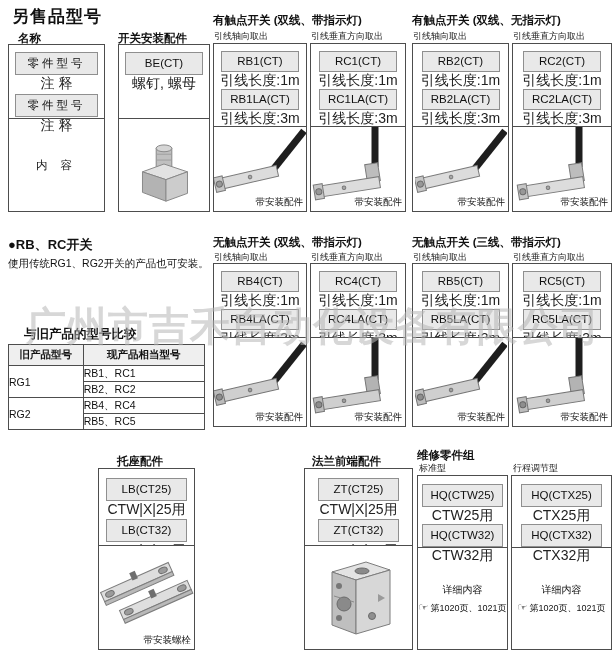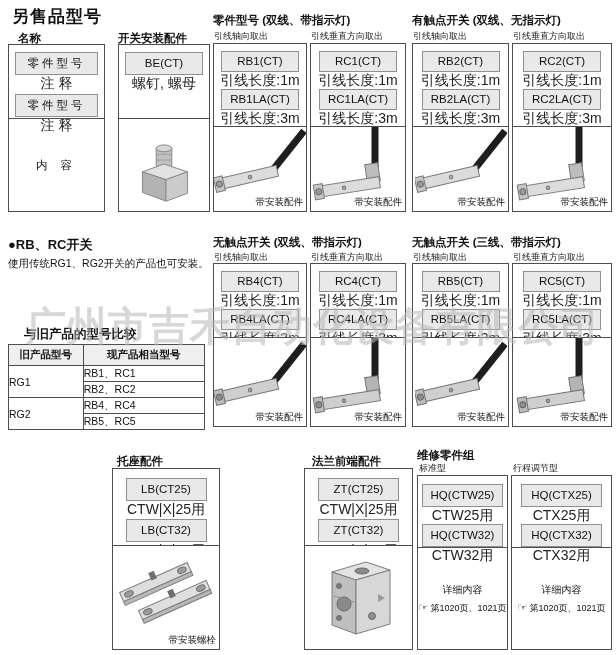--- a/index.html
+++ b/index.html
@@ -63,21 +63,21 @@
         <line x1="38" y1="36" x2="54" y2="36" stroke="#9d9d9d"></line>
         <line x1="38" y1="42" x2="54" y2="42" stroke="#9d9d9d"></line>
         <ellipse cx="46" cy="30" rx="8" ry="3.5" fill="#d6d6d6" stroke="#878787"></ellipse>
         <polygon points="24,54 46,46 70,54 48,62" fill="#e2e2e2" stroke="#878787"></polygon>
         <polygon points="24,54 48,62 48,84 24,75" fill="#b3b3b3" stroke="#878787"></polygon>
         <polygon points="48,62 70,54 70,76 48,84" fill="#cccccc" stroke="#878787"></polygon>
       </svg>
     </div>
   </div>
 
-  <div class="sec-title" style="left:213px;top:13px">零件型号 (双线、带指示灯)</div>
+  <div class="sec-title" style="left:213px;top:13px">有触点开关 (双线、带指示灯)</div>
   <div class="sub" style="left:214px;top:30px">引线轴向取出</div>
   <div class="sub" style="left:311px;top:30px">引线垂直方向取出</div>
   <div class="box" style="left:213px;top:43px;width:94px;height:169px">
     <div class="chip w76">RB1(CT)</div>
     <div class="mnote">引线长度:1m</div>
     <div class="chip w76" style="margin-top:3px">RB1LA(CT)</div>
     <div class="mnote">引线长度:3m</div>
     <div class="photo" style="height:84px">
       <svg width="92" height="82" viewBox="0 0 92 82">
         <line x1="58" y1="44" x2="90" y2="4" stroke="#1e1e1e" stroke-width="7"></line>
@@ -259,21 +259,21 @@
       <td rowspan="2">RG2</td>
       <td>RB4、RC4</td>
     </tr>
     <tr>
           <td>RB5、RC5</td>
         </tr>
   </tbody>
     </table>
 
   <div class="sec-title" style="left:117px;top:454px">托座配件</div>
-  <div class="box" style="left:112px;top:468px;width:108px;height:182px">
+  <div class="box" style="left:98px;top:468px;width:97px;height:182px">
     <div class="chip tall w79" style="margin-top:9px">LB(CT25)</div>
     <div class="mnote">CTW|X|25用</div>
     <div class="chip tall w79" style="margin-top:4px">LB(CT32)</div>
     <div class="mnote">CTW|X|32用</div>
     <div class="photo" style="height:103px">
       <svg width="94" height="100" viewBox="0 0 94 100">
         <g transform="rotate(-24 47 50)">
           <rect x="6" y="28" width="74" height="10" fill="#dedede" stroke="#7d7d7d"></rect>
           <rect x="6" y="38" width="74" height="4" fill="#b9b9b9" stroke="#7d7d7d"></rect>
           <ellipse cx="14" cy="33" rx="4.5" ry="2.8" fill="#9b9b9b" stroke="#6f6f6f"></ellipse>

